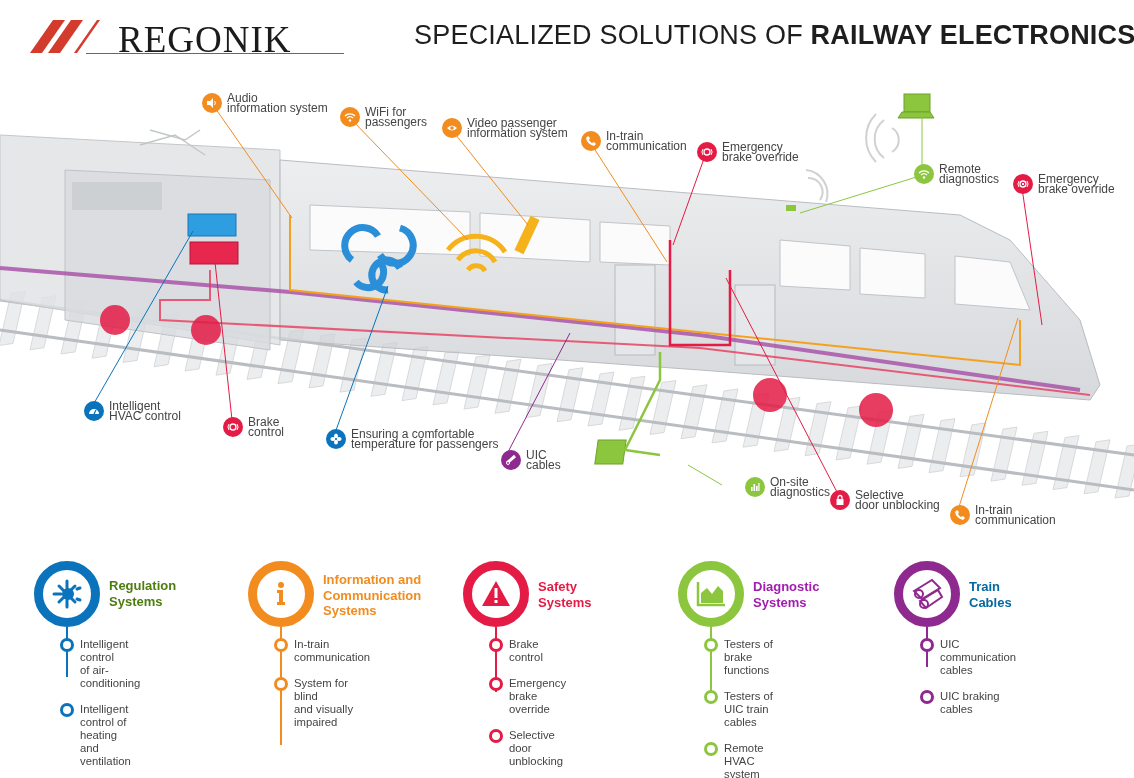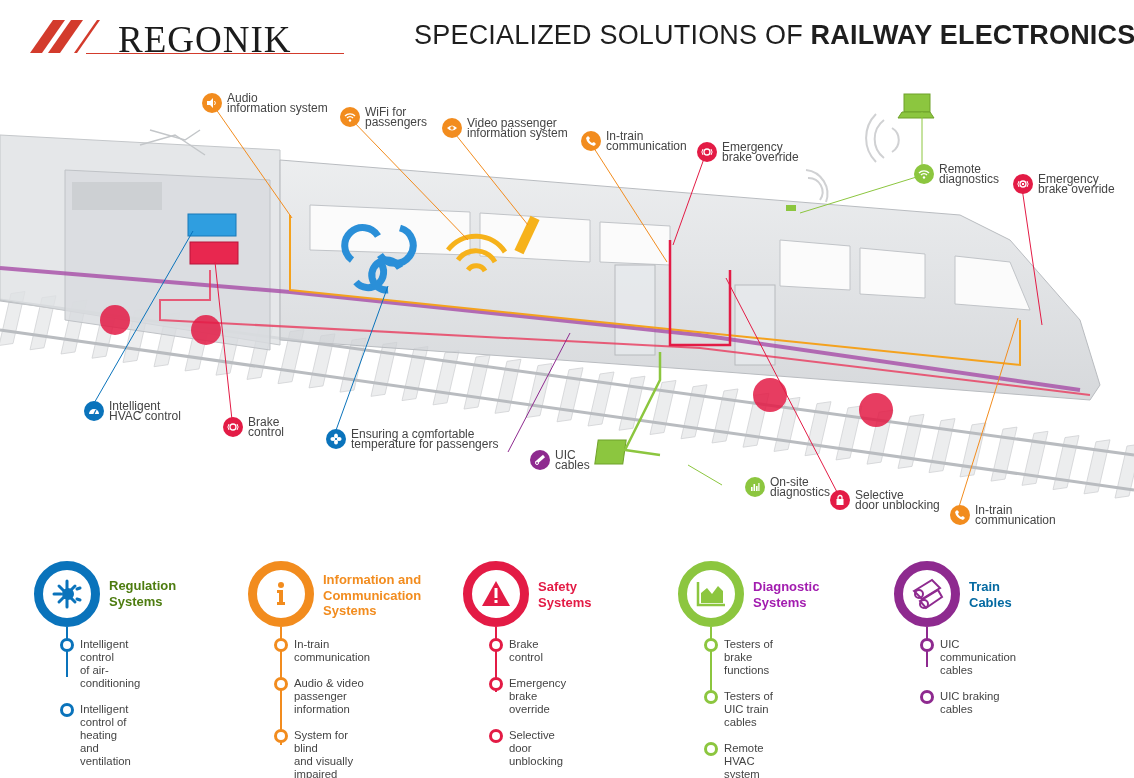--- a/index.html
+++ b/index.html
@@ -279,21 +279,21 @@
           <ellipse cx="6" cy="9" rx="2" ry="2.6"></ellipse>
           <ellipse cx="3" cy="6" rx="2.6" ry="2"></ellipse>
           <ellipse cx="9" cy="6" rx="2.6" ry="2"></ellipse>
         </g>
         <circle cx="6" cy="6" r="1" fill="#0a73bb"></circle>
       </svg>
     </div>
   <div class="lbl">Ensuring a comfortable
 temperature for passengers</div>
 </div>
-<div class="callout" style="left:530px;top:450px">
+<div class="callout" style="left:501px;top:450px">
   <div class="dot" style="background:#8e2a8f">
       <svg viewBox="0 0 12 12">
         <line x1="2" y1="9" x2="10" y2="2" stroke="#fff" stroke-width="3"></line>
         <circle cx="3" cy="9" r="1.5" fill="#8e2a8f" stroke="#fff"></circle>
       </svg>
     </div>
   <div class="lbl">UIC
 cables</div>
 </div>
 <div class="callout" style="left:745px;top:477px">
@@ -360,22 +360,20 @@
         <circle cx="17" cy="8" r="3" fill="#f28c1e"></circle>
         <path d="M13,13 H19 V25 H21 V28 H13 V25 H15 V16 H13Z" fill="#f28c1e"></path>
       </svg>
   </div>
   <div class="title" style="top:11px;color:#f28c1e">Information and
 Communication
 Systems</div>
   <div class="stem" style="height:118px;background:#f28c1e"></div>
   <ul style="top:77px">
     <li><span class="bullet" style="border-color:#f28c1e"></span><span>In-train communication</span></li>
-    <li><span class="bullet" style="border-color:#f28c1e"></span><span>Audio &amp; video passenger
-information</span></li>
     <li><span class="bullet" style="border-color:#f28c1e"></span><span>System for blind
 and visually impaired</span></li>
 
   </ul>
 </div>
 
 <div class="cat" style="left:463px">
   <div class="ring" style="border-color:#e31b45">
     <svg viewBox="0 0 34 34">
         <polygon points="17,4 31,29 3,29" fill="#e31b45"></polygon>

